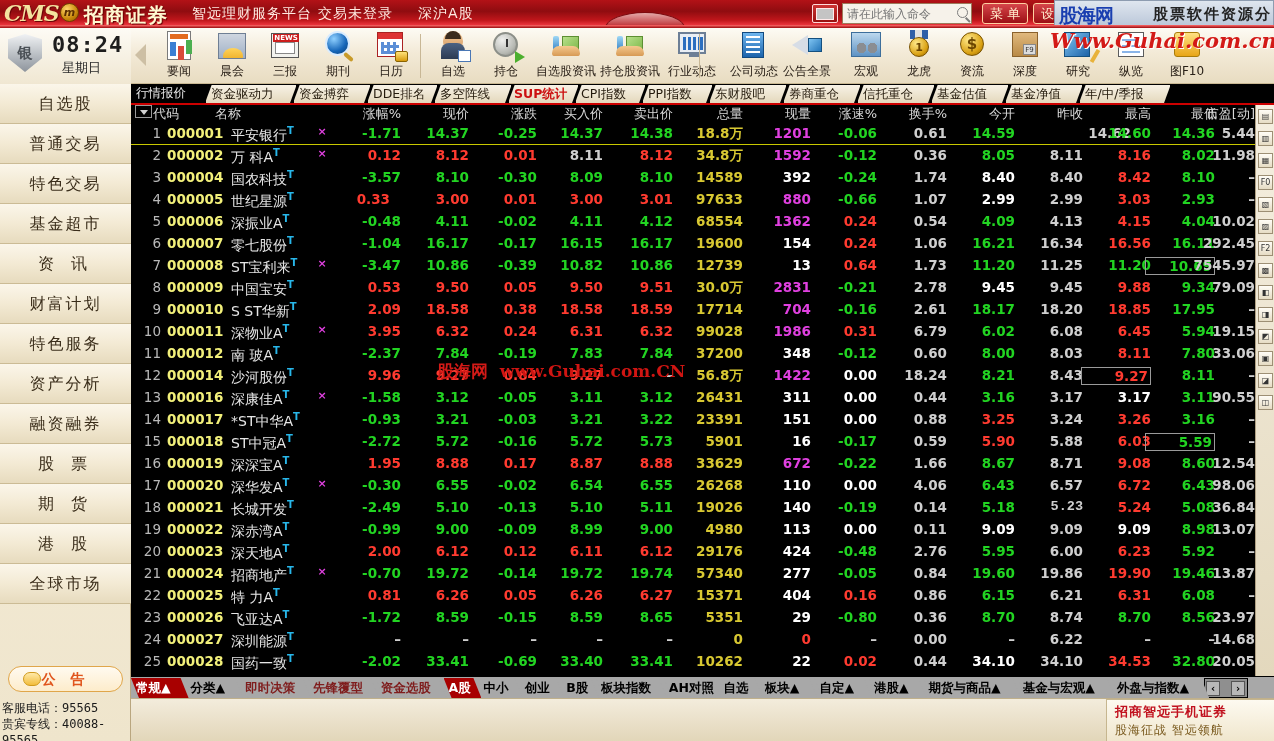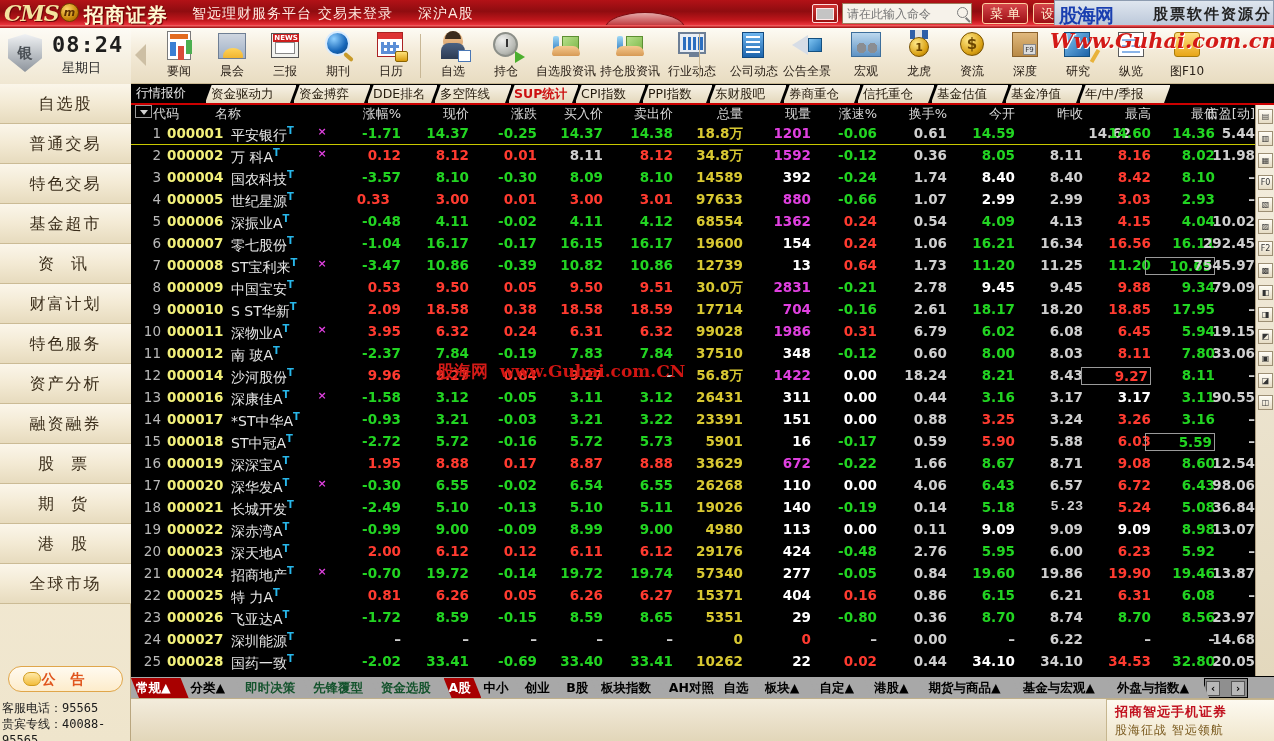--- a/index.html
+++ b/index.html
@@ -206,21 +206,21 @@
     background:linear-gradient(180deg,#f5efe0,#e3d8bd);border-left:1px solid #b0a083;}
   .rtool div{position:absolute;left:2px;width:15px;height:15px;border:1px solid #9d8f74;
     background:linear-gradient(180deg,#fffdf6,#e6dcc4);font-size:8px;text-align:center;line-height:13px;color:#333;}
 
   
   .btabs{position:absolute;left:131px;top:676px;width:1143px;height:22px;background:#a8a8a8;border-top:1px solid #000;}
   .btab{position:absolute;top:1px;height:20px;line-height:19px;padding:0 5px;font-size:12.5px;font-weight:bold;
     color:#000;background:#a8a8a8;white-space:nowrap;
     clip-path:polygon(0 0,calc(100% - 8px) 0,100% 100%,8px 100%);}
   .btab.red{background:#a80000;color:#fff;}
-  .btab.rt{color:#14532d;}
+  .btab.rt{color:#7f1d1d;}
   .bnav{position:absolute;top:1px;width:44px;height:20px;background:#8f8f8f;border:1px solid #000;}
   .bnav b{position:absolute;top:2px;width:14px;height:15px;background:#b8b8b8;border:1px solid #555;
     font-size:10px;text-align:center;line-height:14px;color:#000;}
 
   
   .bottombar{position:absolute;left:131px;top:698px;width:1143px;height:43px;
     background:linear-gradient(180deg,#f3ecdc,#e2d6b9);border-top:1px solid #c0b08b;}
   .promo{position:absolute;left:975px;top:0px;width:299px;height:43px;
     background:linear-gradient(180deg,#fdfaf0,#f0e6cd);border:1px solid #c6b68f;}
   .promo .t1{position:absolute;left:8px;top:3px;font-size:13px;font-weight:bold;color:#c1121f;letter-spacing:1px;}
@@ -667,21 +667,21 @@
       </div>
       <div class="row" style="top: 238px;">
         <div class="cell c-idx" style="left: 0px; width: 30px; text-align: right;">11</div>
         <div class="cell c-code" style="left: 36px; width: 56px; text-align: left;">000012</div>
         <div class="cell c-name" style="left: 100px; width: 84px; text-align: left;"><span>南  玻A</span><span class="T">T</span></div>
         <div class="cell down" style="left: 196px; width: 74px; text-align: right;">-2.37</div>
         <div class="cell down" style="left: 268px; width: 70px; text-align: right;">7.84</div>
         <div class="cell down" style="left: 339px; width: 67px; text-align: right;">-0.19</div>
         <div class="cell down" style="left: 404px; width: 68px; text-align: right;">7.83</div>
         <div class="cell down" style="left: 472px; width: 70px; text-align: right;">7.84</div>
-        <div class="cell vol" style="left: 544px; width: 68px; text-align: right;">37510</div>
+        <div class="cell vol" style="left: 544px; width: 68px; text-align: right;">37200</div>
         <div class="cell flat" style="left: 610px; width: 70px; text-align: right;">348</div>
         <div class="cell down" style="left: 672px; width: 74px; text-align: right;">-0.12</div>
         <div class="cell grey" style="left: 746px; width: 70px; text-align: right;">0.60</div>
         <div class="cell down" style="left: 816px; width: 68px; text-align: right;">8.00</div>
         <div class="cell grey" style="left: 884px; width: 68px; text-align: right;">8.03</div>
         <div class="cell up" style="left: 950px; width: 70px; text-align: right;">8.11</div>
         <div class="cell down" style="left: 1014px; width: 70px; text-align: right;">7.80</div>
         <div class="cell grey" style="left: 1054px; width: 70px; text-align: right;">33.06</div>
       </div>
       <div class="row" style="top: 260px;">

